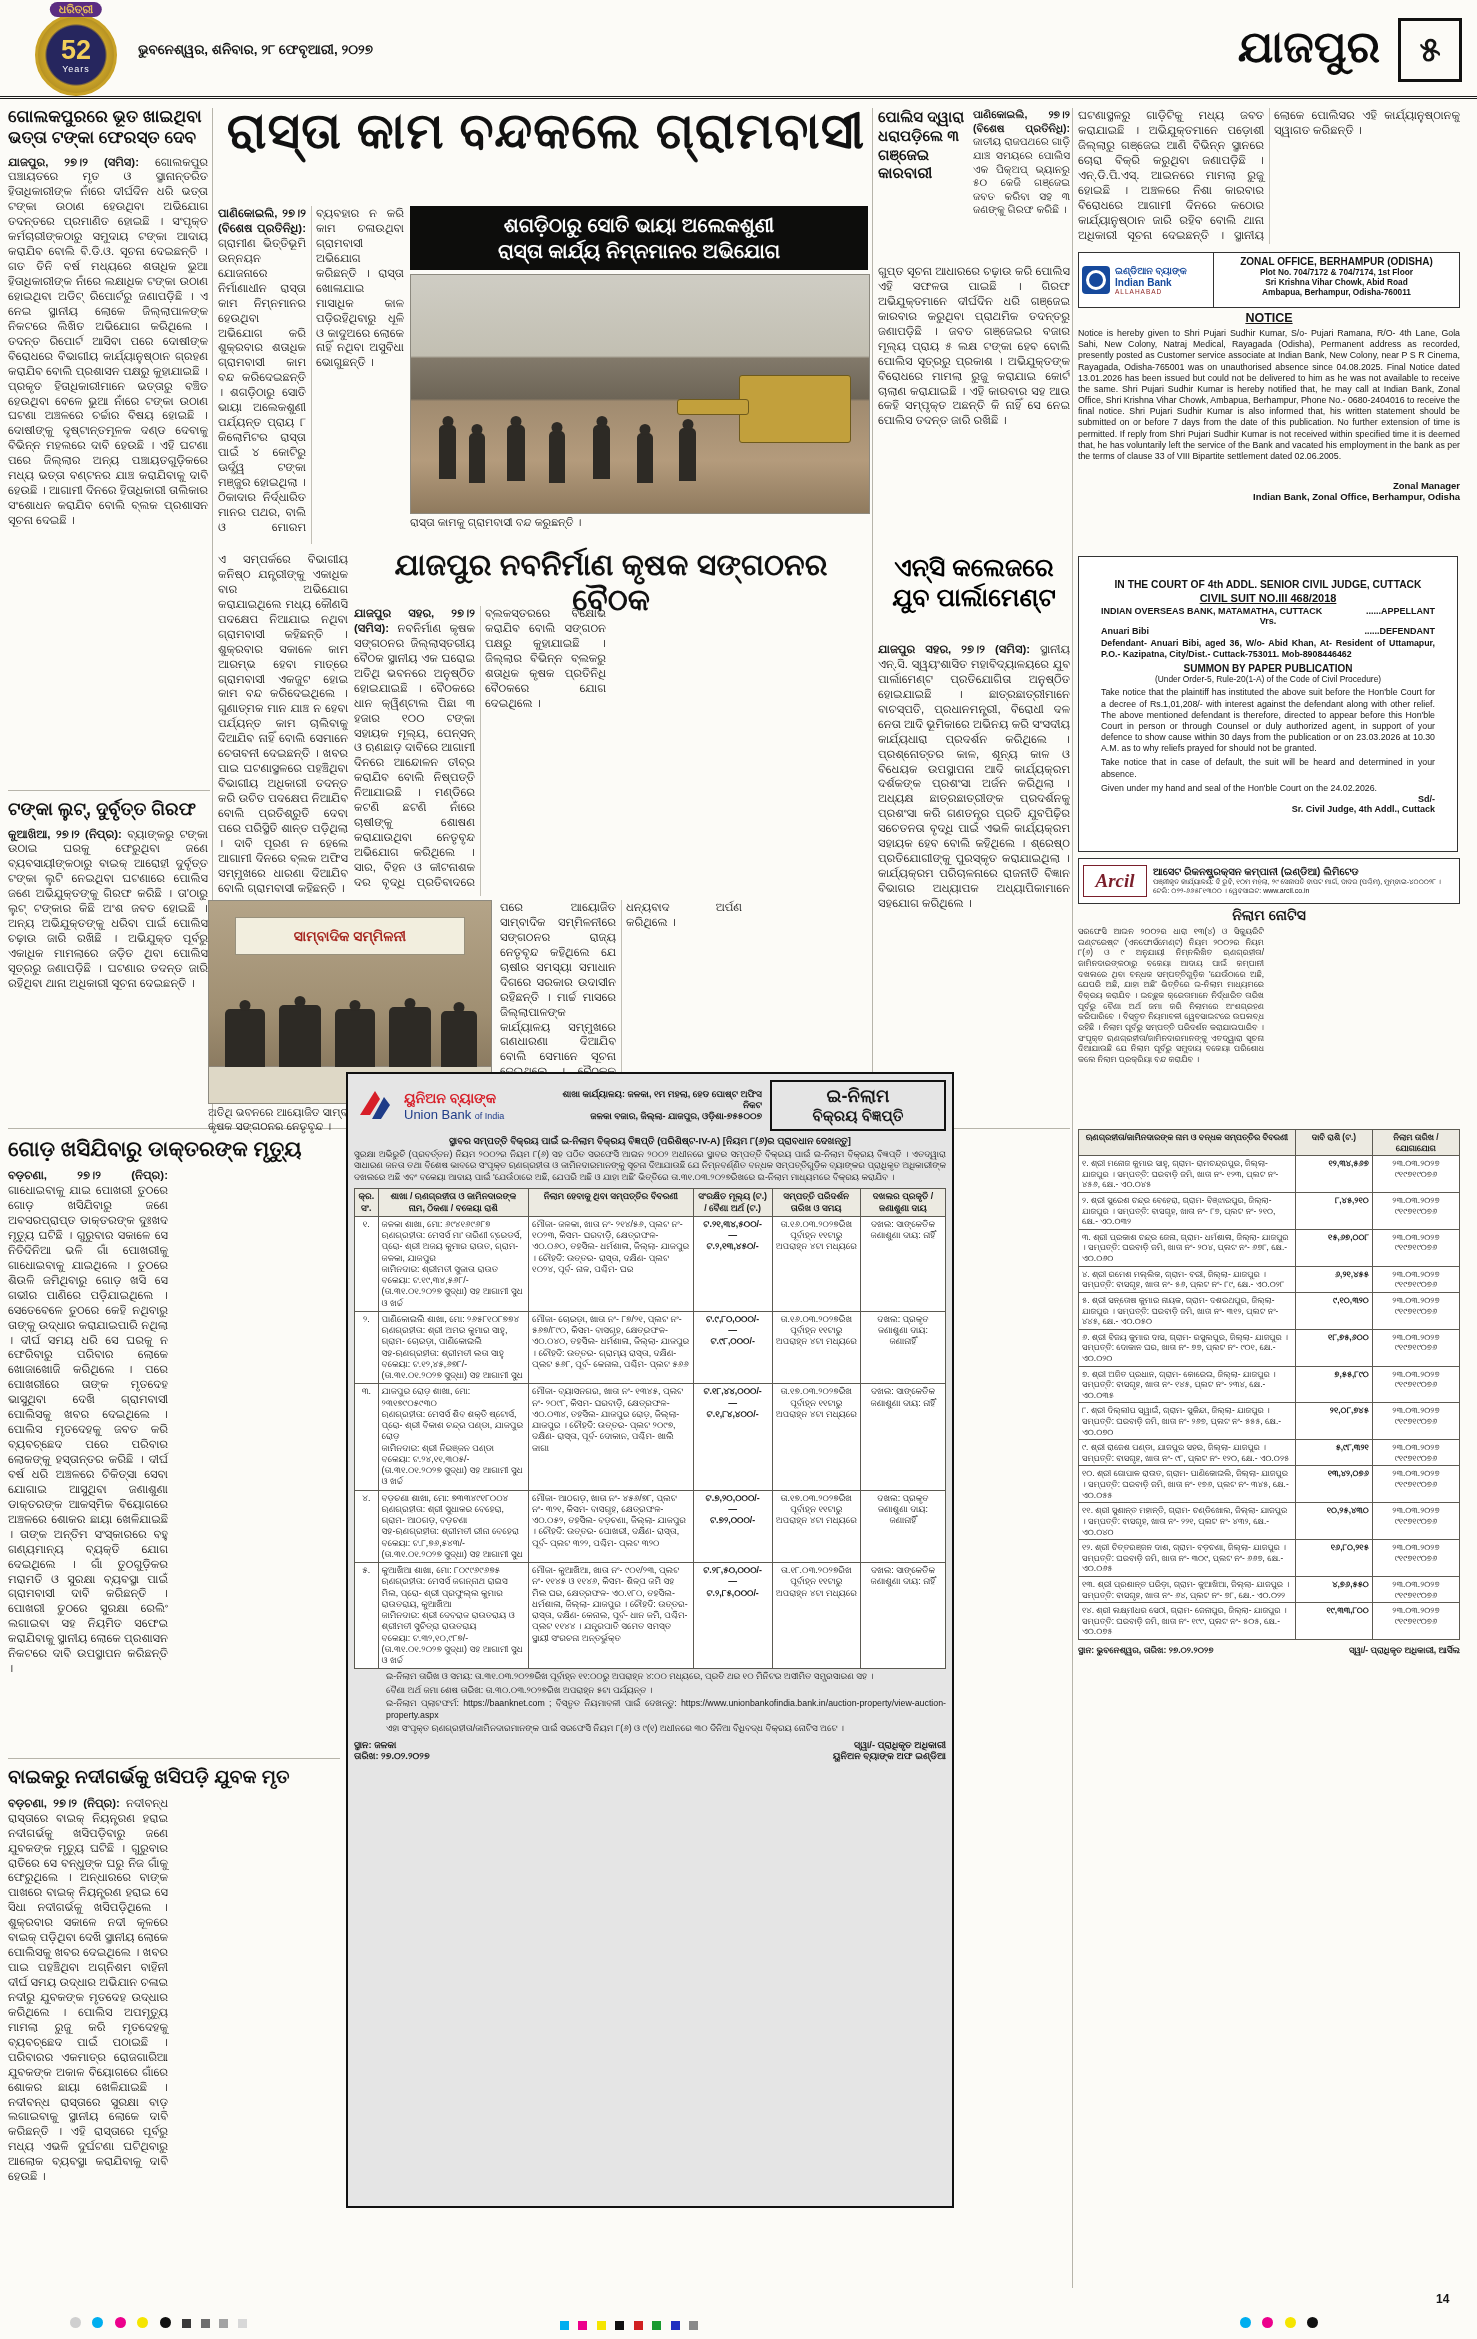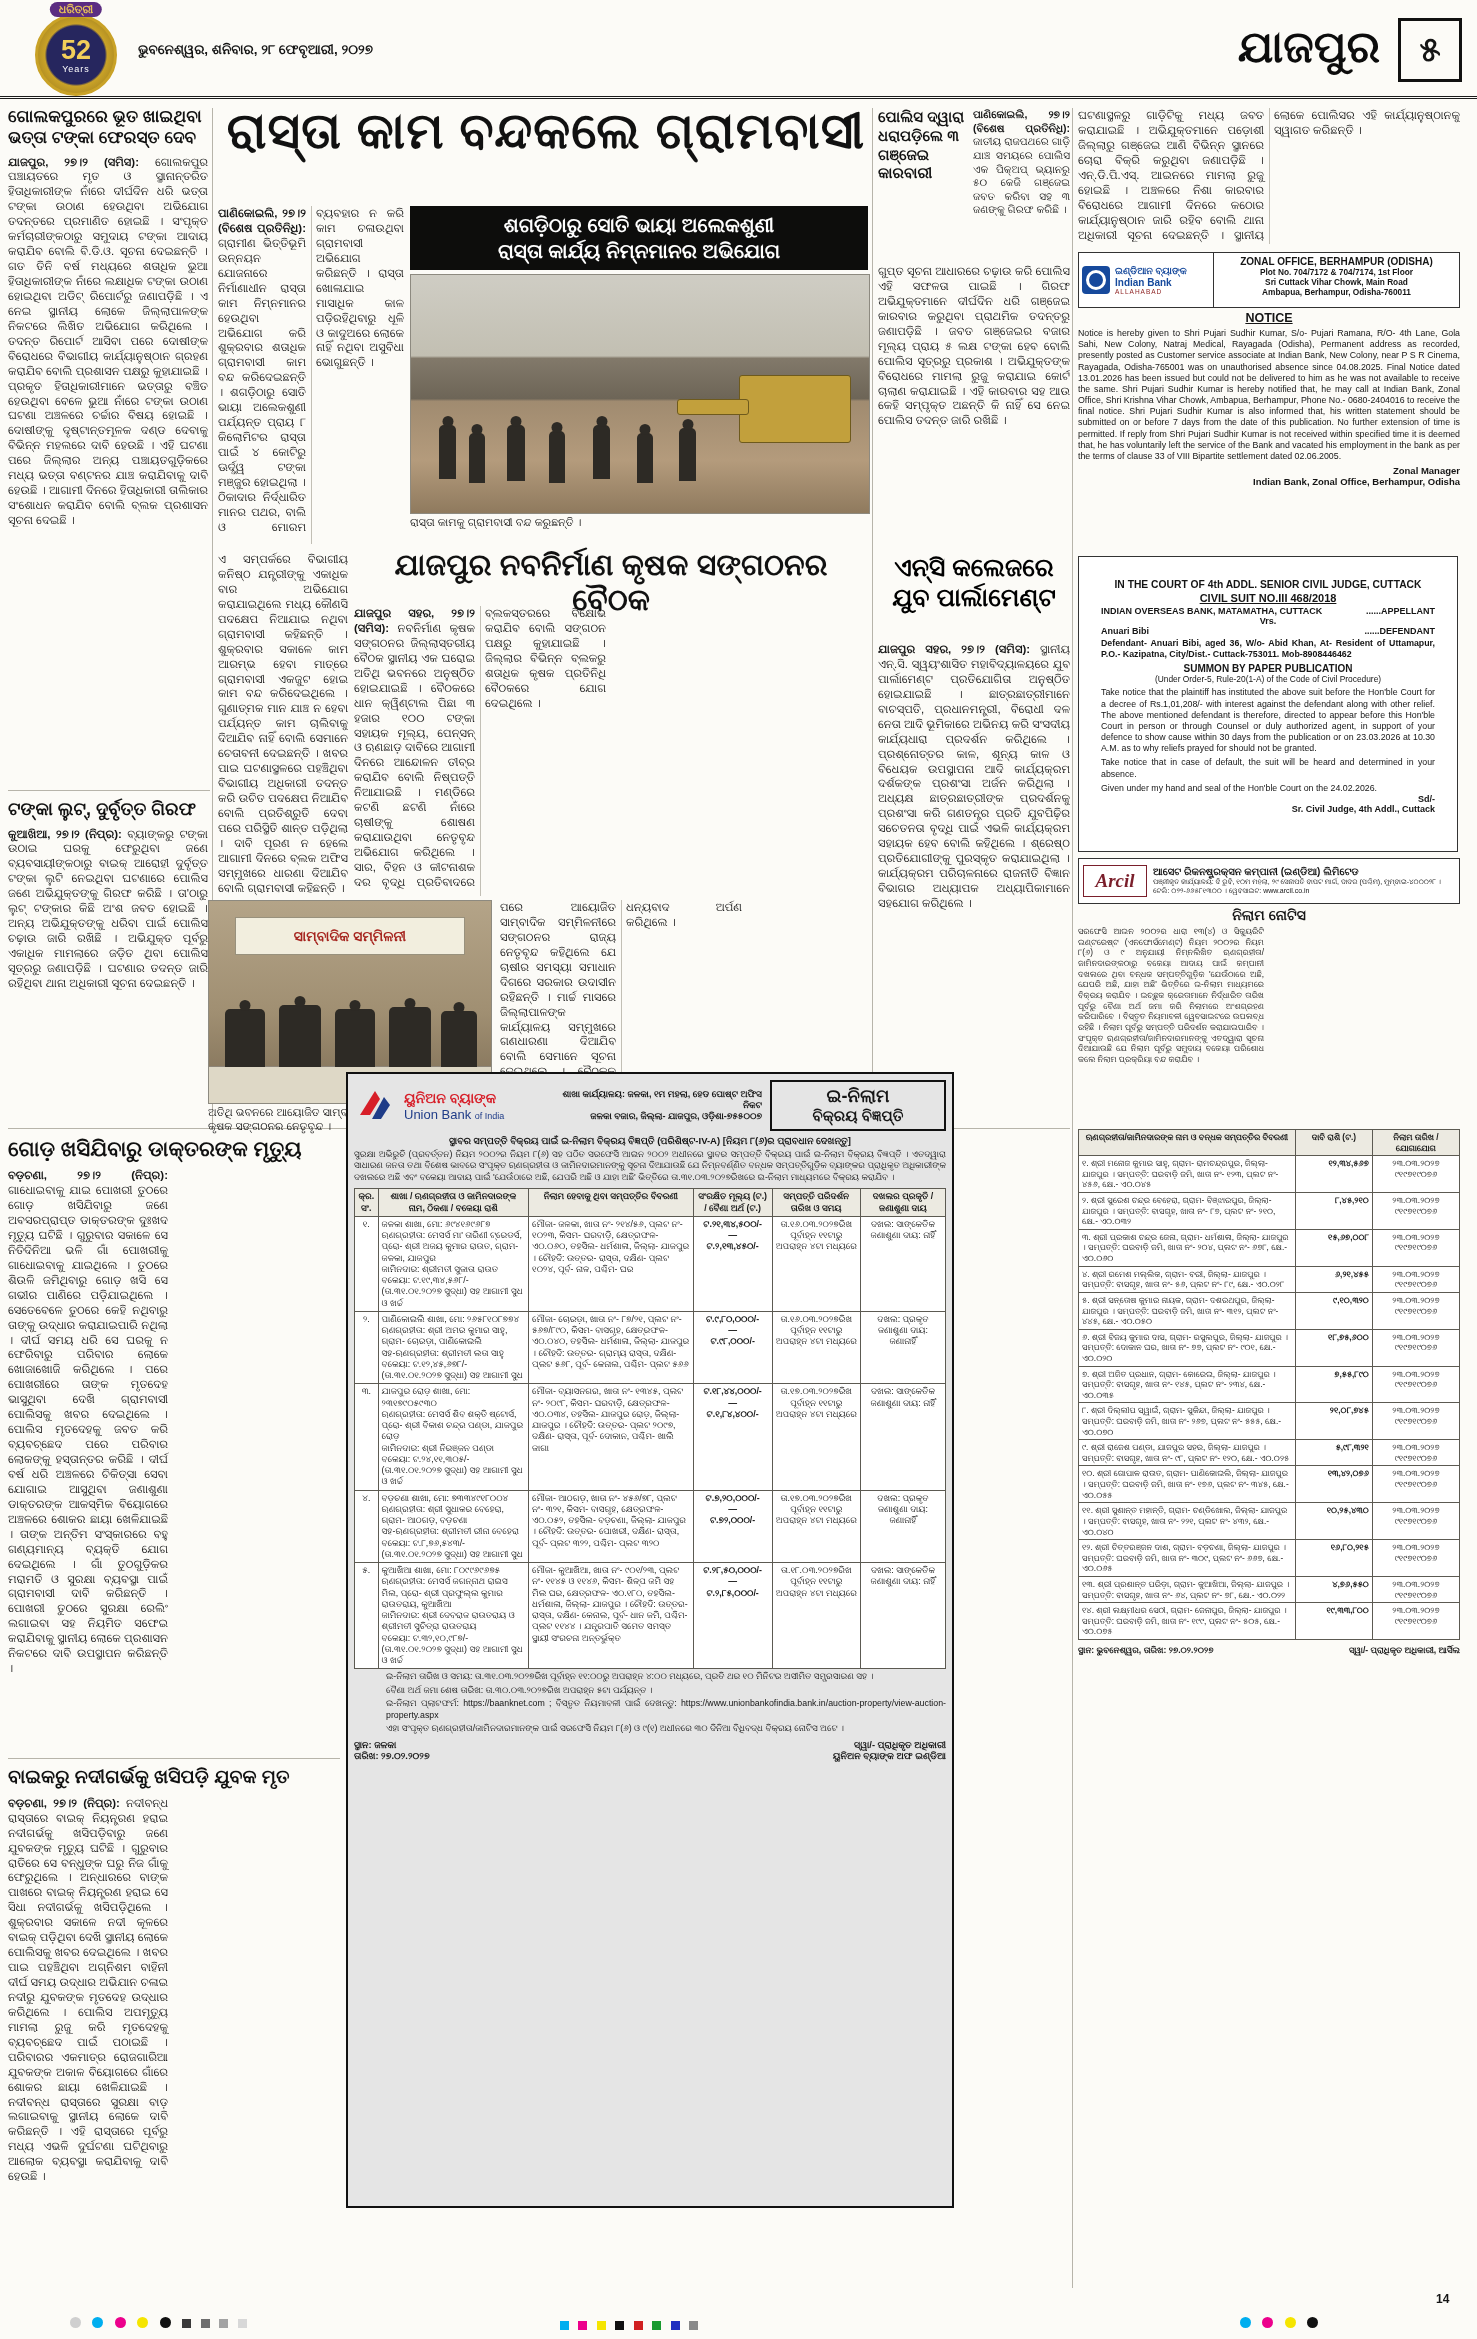--- a/index.html
+++ b/index.html
@@ -170,27 +170,27 @@
         </div>
         <div>
           <div style="font-size:9.5px;font-weight:bold;color:#16499c;">ଇଣ୍ଡିଆନ ବ୍ୟାଙ୍କ</div>
           <div style="font-size:10px;font-weight:bold;color:#16499c;">Indian Bank</div>
           <div style="font-size:6.5px;color:#8a1c1c;letter-spacing:1px;">ALLAHABAD</div>
         </div>
       </div>
       <div style="flex:1;text-align:center;padding:3px 2px;">
         <div style="font-size:10px;font-weight:bold;">ZONAL OFFICE, BERHAMPUR (ODISHA)</div>
         <div style="font-size:8.3px;font-weight:bold;">Plot No. 704/7172 &amp; 704/7174, 1st Floor</div>
-        <div style="font-size:8.3px;font-weight:bold;">Sri Cuttack Vihar Chowk, Main Road</div>
+        <div style="font-size:8.3px;font-weight:bold;">Sri Krishna Vihar Chowk, Abid Road</div>
         <div style="font-size:8.3px;font-weight:bold;">Ambapua, Berhampur, Odisha-760011</div>
       </div>
     </div>
     <div style="text-align:center;font-weight:bold;font-size:12.5px;text-decoration:underline;margin:3px 0;">NOTICE</div>
     <div class="eng">Notice is hereby given to Shri Pujari Sudhir Kumar, S/o- Pujari Ramana, R/O- 4th Lane, Gola Sahi, New Colony, Natraj Medical, Rayagada (Odisha), Permanent address as recorded, presently posted as Customer service associate at Indian Bank, New Colony, near P S R Cinema, Rayagada, Odisha-765001 was on unauthorised absence since 04.08.2025. Final Notice dated 13.01.2026 has been issued but could not be delivered to him as he was not available to receive the same. Shri Pujari Sudhir Kumar is hereby notified that, he may call at Indian Bank, Zonal Office, Shri Krishna Vihar Chowk, Ambapua, Berhampur, Phone No.- 0680-2404016 to receive the final notice. Shri Pujari Sudhir Kumar is also informed that, his written statement should be submitted on or before 7 days from the date of this publication. No further extension of time is permitted. If reply from Shri Pujari Sudhir Kumar is not received within specified time it is deemed that, he has voluntarily left the service of the Bank and vacated his employment in the bank as per the terms of clause 33 of VIII Bipartite settlement dated 02.06.2005.</div>
-    <div style="text-align:right;font-size:9.5px;font-weight:bold;margin-top:3px;">Zonal Manager</div>
+    <div style="text-align:right;font-size:9.5px;font-weight:bold;margin-top:18px;">Zonal Manager</div>
     <div style="text-align:right;font-size:9.5px;font-weight:bold;">Indian Bank, Zonal Office, Berhampur, Odisha</div>
   </div>
 
   <div class="abs noticebox" style="left:1078px;top:556px;width:380px;height:296px;padding:22px;box-sizing:border-box;overflow:hidden;">
     <div style="text-align:center;font-weight:bold;font-size:10.3px;">IN THE COURT OF 4th ADDL. SENIOR CIVIL JUDGE, CUTTACK</div>
     <div style="text-align:center;font-weight:bold;font-size:11px;text-decoration:underline;margin:2px 0;">CIVIL SUIT NO.III 468/2018</div>
     <div class="flexsb" style="font-size:9px;font-weight:bold;">
       <span>INDIAN OVERSEAS BANK, MATAMATHA, CUTTACK</span>
       <span>......APPELLANT</span>
     </div>

